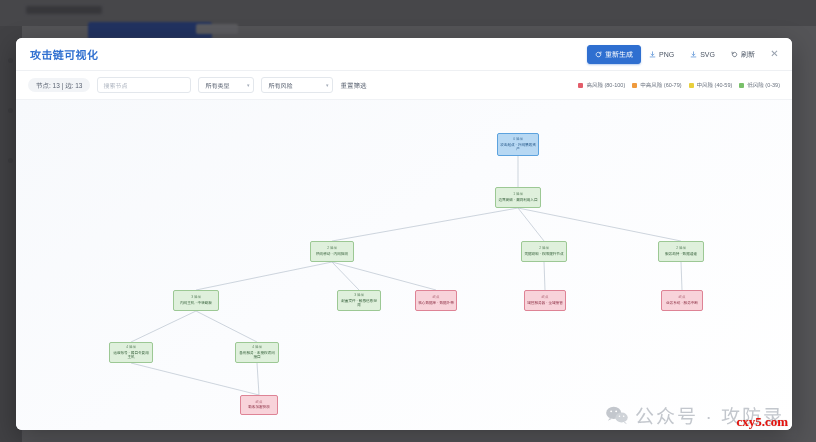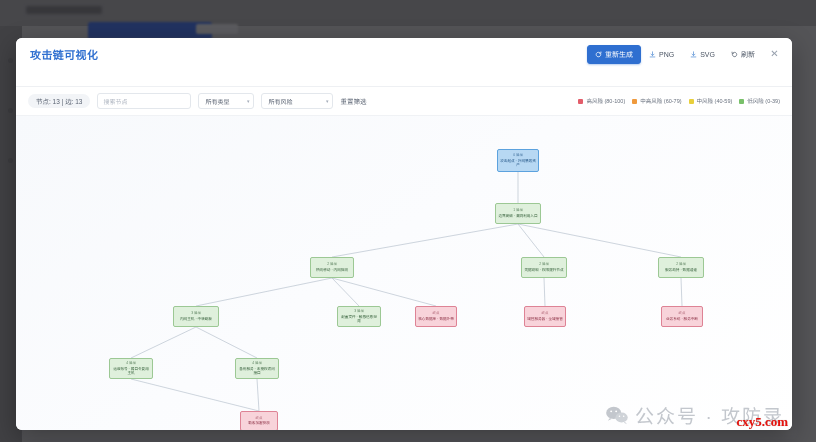--- a/index.html
+++ b/index.html
@@ -26,21 +26,21 @@
   
   #modal{
     position:absolute;left:16px;top:38px;width:776px;height:392px;
     background:#ffffff;border-radius:6px;
     box-shadow:0 8px 26px rgba(0,0,0,.32);
     display:flex;flex-direction:column;overflow:hidden;
   }
 
   
   .m-head{height:32px;flex:0 0 32px;display:flex;align-items:center;
-    padding:0 10px 16px 14px;border-bottom:1px solid #eef0f3;background:#fff;}
+    padding:0 10px 0 14px;border-bottom:1px solid #eef0f3;background:#fff;}
   .m-title{font-size:11px;font-weight:bold;color:#2f6fd0;letter-spacing:.4px;}
   .m-head-spacer{flex:1;}
   .hbtn{display:flex;align-items:center;gap:3px;height:17px;padding:0 7px;
     font-size:7px;color:#4a5463;border:1px solid transparent;border-radius:3px;
     background:transparent;white-space:nowrap;cursor:pointer;}
   .hbtn.primary{background:#2f6fd0;color:#fff;border-color:#2f6fd0;box-shadow:0 1px 2px rgba(47,111,208,.35);}
   .hbtn .ic{width:7px;height:7px;display:block;flex:0 0 7px;}
   .hbtn.primary .ic path,.hbtn.primary .ic circle,.hbtn.primary .ic line{stroke:#fff;}
   .closebtn{width:15px;height:15px;margin-left:4px;display:flex;align-items:center;justify-content:center;
     color:#97a0ad;font-size:10px;line-height:1;cursor:pointer;border-radius:3px;}

